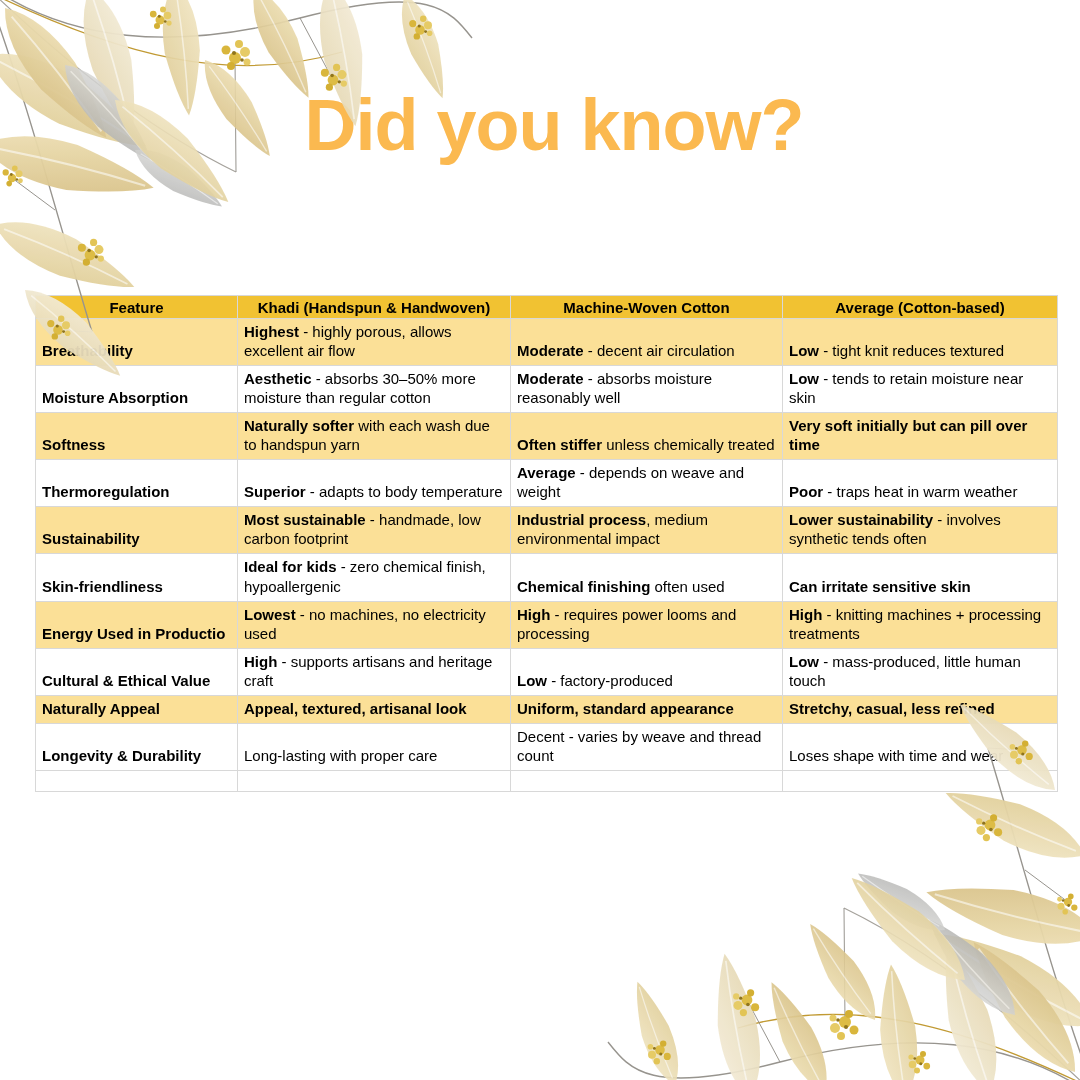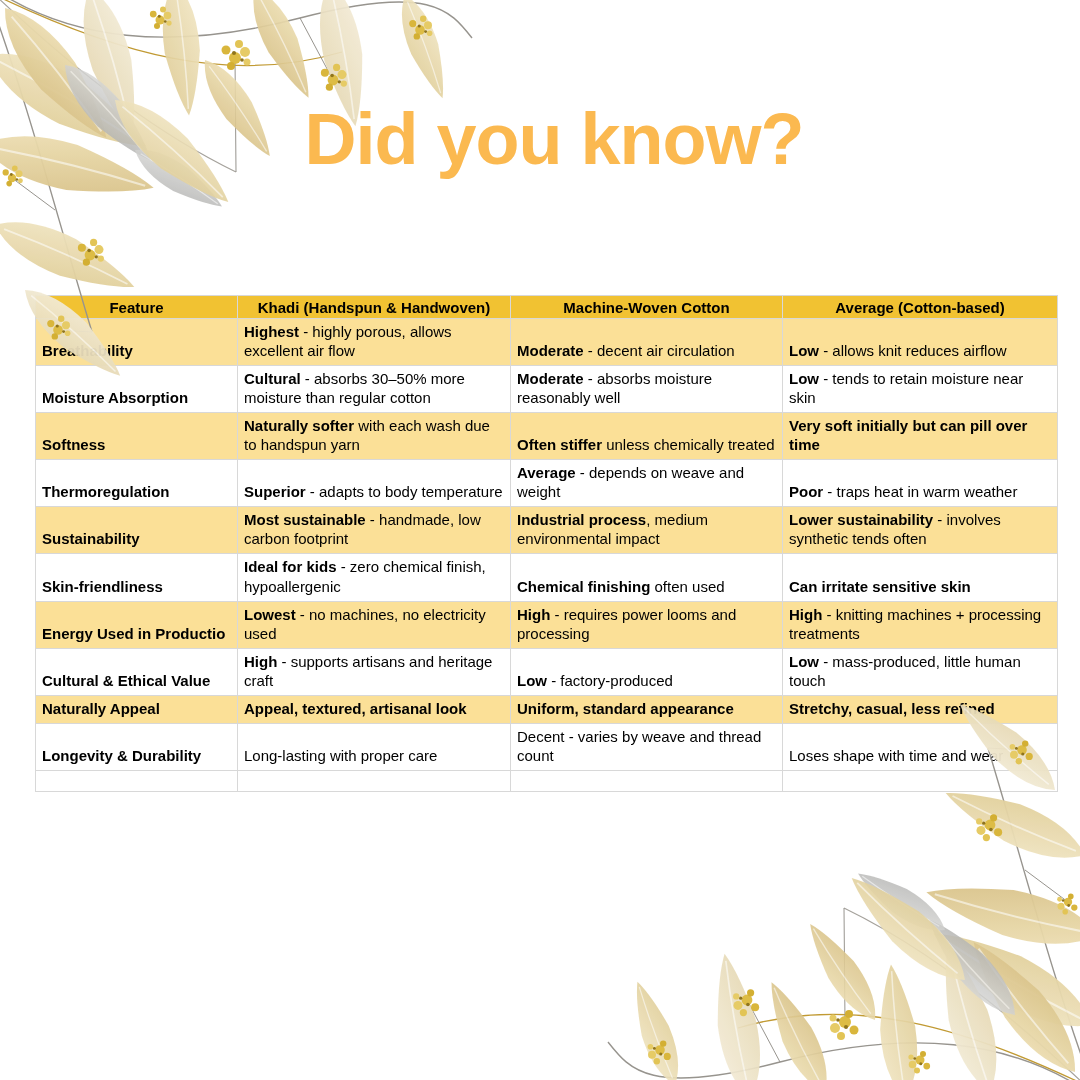--- a/index.html
+++ b/index.html
@@ -25,21 +25,20 @@
   .page-title{
     position:absolute;
     top:84px;left:0;width:100%;
     text-align:center;
     padding-left:28px;
     font-size:72px;
     font-weight:700;
     letter-spacing:-1px;
     color:var(--title_color);
     z-index:1;
-    margin-top:14px;
   }
 
   
   table.compare{
     position:absolute;
     left:35px;top:295px;
     width:1022px;
     border-collapse:collapse;
     table-layout:fixed;
     z-index:2;
@@ -181,25 +180,25 @@
           <th>Khadi (Handspun &amp; Handwoven)</th>
           <th>Machine-Woven Cotton</th>
           <th>Average (Cotton-based)</th>
         </tr>
     </thead>
     <tbody id="tbody">
         <tr>
           <td class="feature">Breathability</td>
           <td><span class="b"> Highest</span><span> - highly porous, allows excellent air flow</span></td>
           <td><span class="b">Moderate</span><span> - decent air circulation</span></td>
-          <td><span class="b">Low</span><span> - allows knit reduces airflow</span></td>
+          <td><span class="b">Low</span><span> - tight knit reduces textured</span></td>
         </tr>
         <tr>
           <td class="feature">Moisture Absorption</td>
-          <td><span class="b">Cultural</span><span> - absorbs 30–50% more moisture than regular cotton</span></td>
+          <td><span class="b">Aesthetic</span><span> - absorbs 30–50% more moisture than regular cotton</span></td>
           <td><span class="b">Moderate</span><span> - absorbs moisture reasonably well</span></td>
           <td><span class="b">Low</span><span> - tends to retain moisture near skin</span></td>
         </tr>
         <tr>
           <td class="feature">Softness</td>
           <td><span class="b">Naturally softer</span><span> with each wash due to handspun yarn</span></td>
           <td><span class="b">Often stiffer</span><span> unless chemically treated</span></td>
           <td><span class="b">Very soft initially but can pill over time</span></td>
         </tr>
         <tr>

